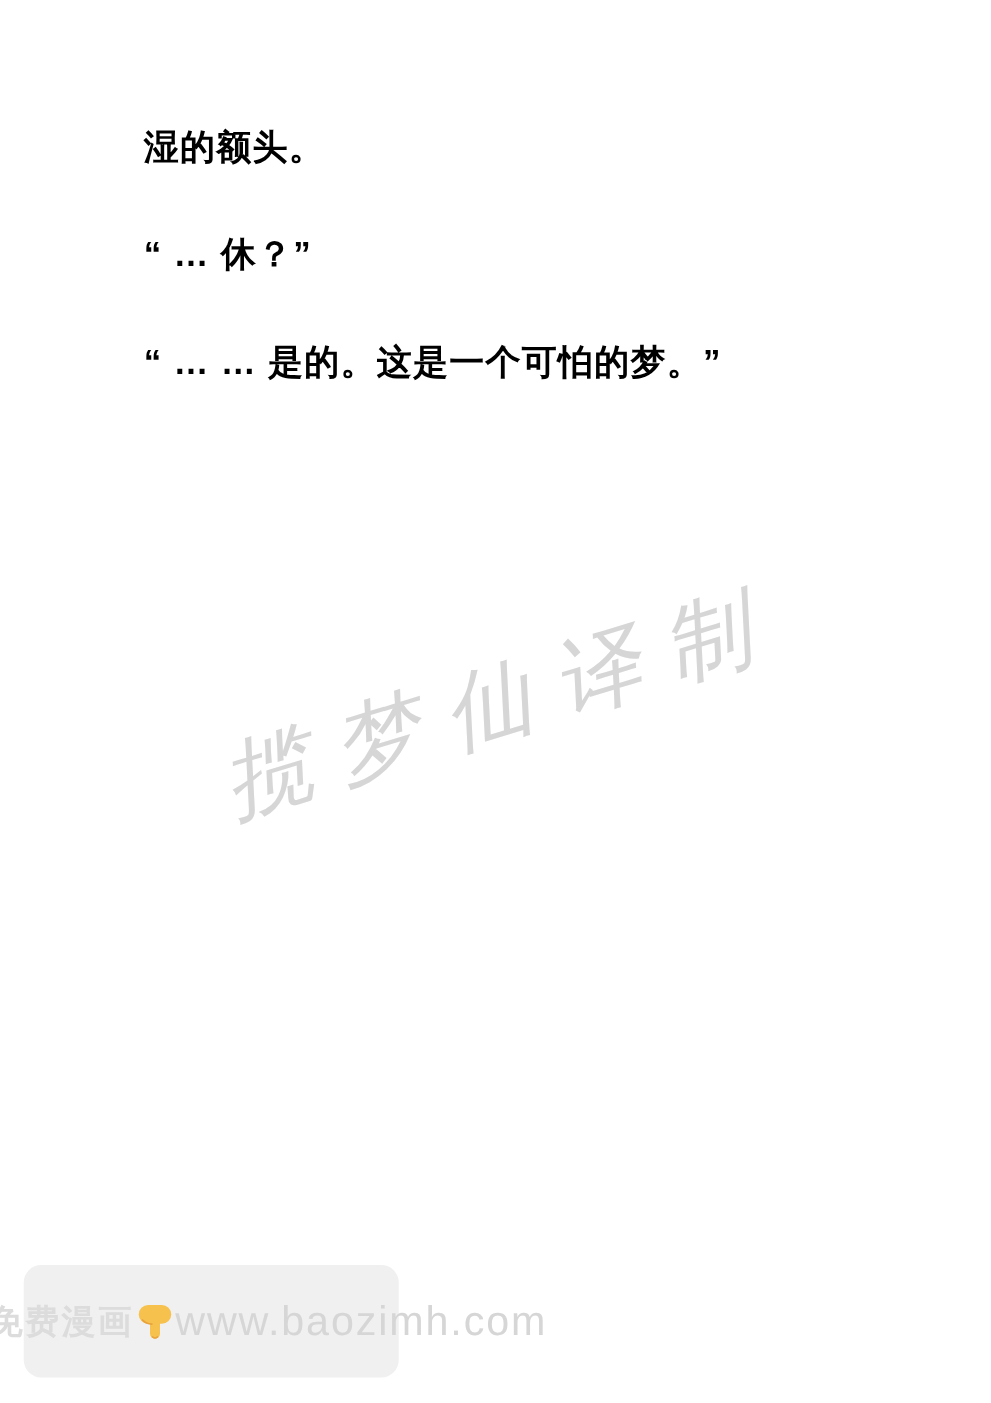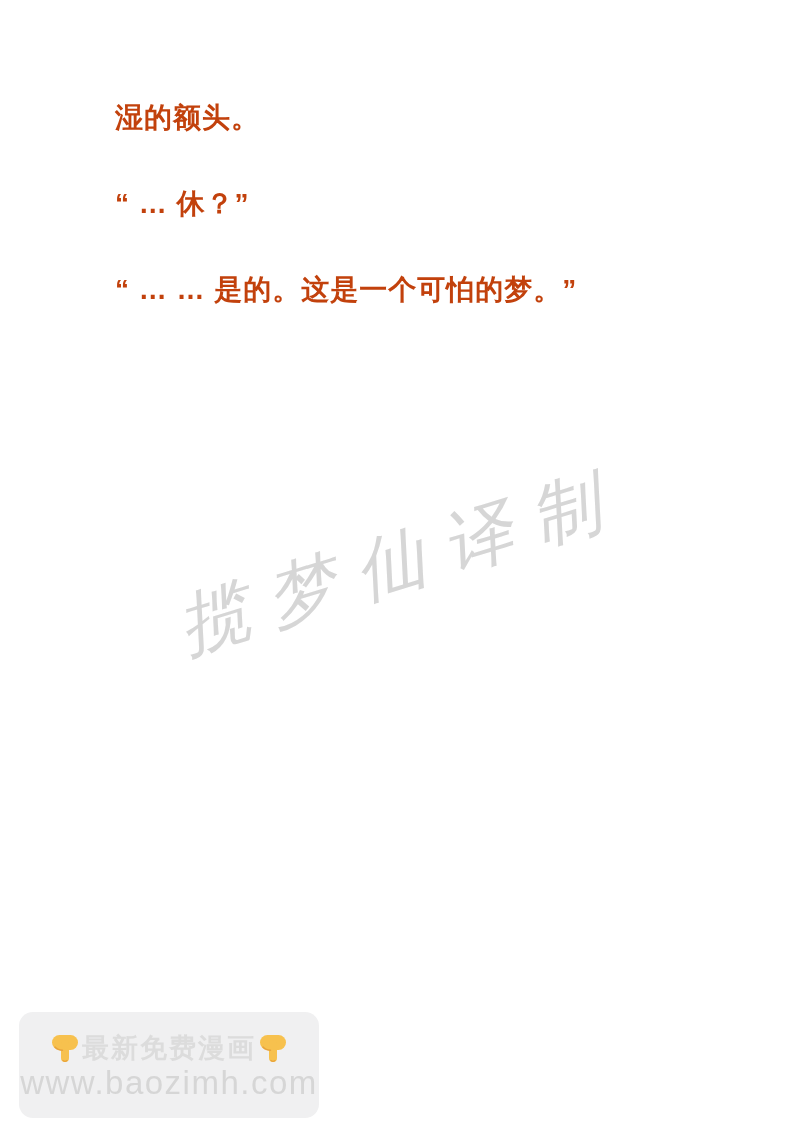--- a/index.html
+++ b/index.html
@@ -34,43 +34,43 @@
     user-select: none;
   }
 
   
   .content {
     position: absolute;
     left: 115px;
     top: 97px;
     width: 640px;
     z-index: 1;
-    color: #c2410c;
+    color: #000000;
     font-size: 28px;
     line-height: 41px;
     font-weight: 600;
     letter-spacing: 1px;
   }
   .content p {
     margin: 0 0 45px 0;
     white-space: pre-line;
   }
 
   
   .site-badge {
     position: absolute;
     left: 19px;
     top: 1012px;
     z-index: 1;
     width: 300px;
-    height: 106px;
+    height: 90px;
     background: #f0f0f1;
     border-radius: 14px;
     display: flex;
-    flex-direction: column;
+    flex-direction: row;
     align-items: center;
     justify-content: center;
   }
   .badge-line1 {
     display: flex;
     align-items: center;
     gap: 1px;
     height: 36px;
     font-size: 27px;
     font-weight: 700;

